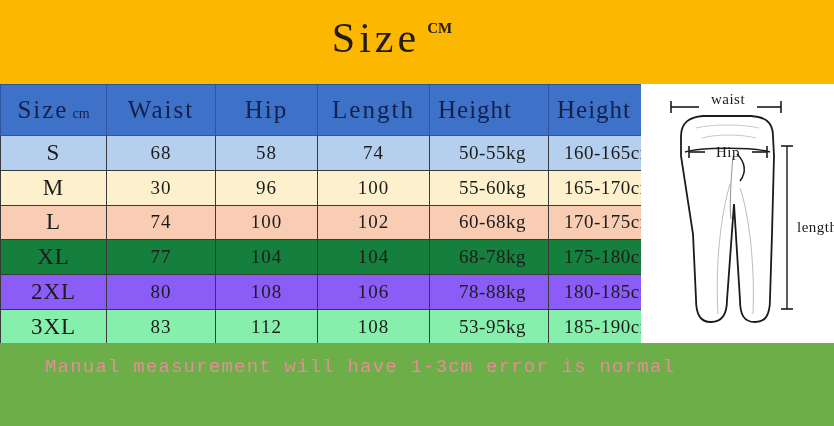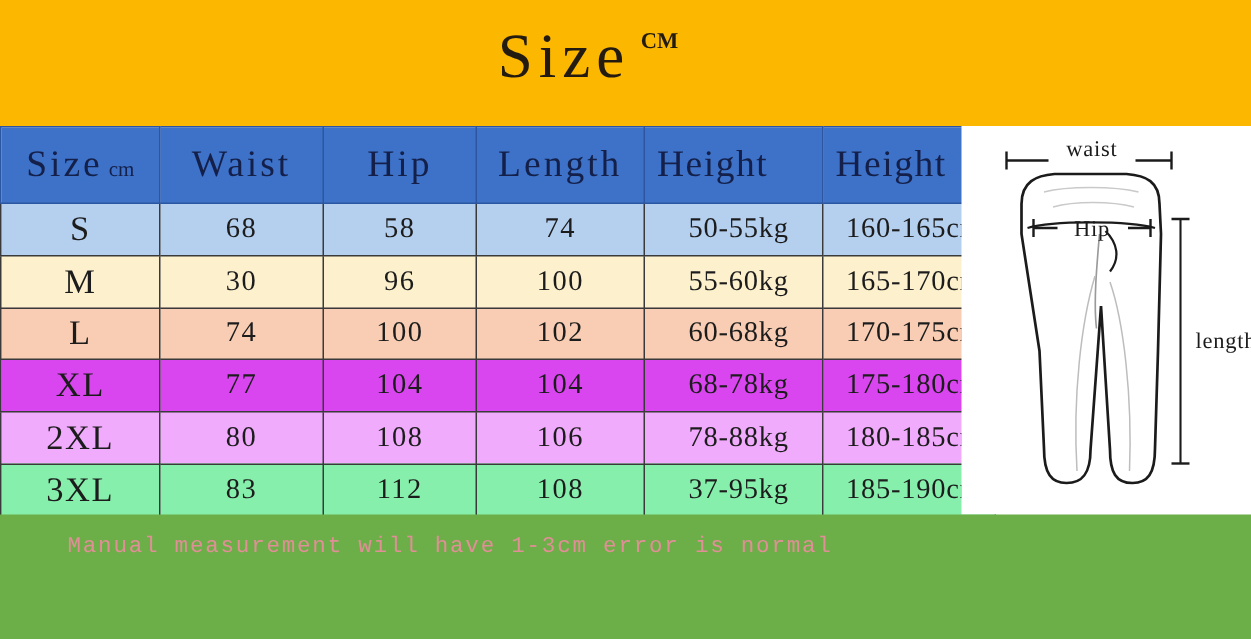--- a/index.html
+++ b/index.html
@@ -106,22 +106,22 @@
   #size-table tbody td.c-height {
     text-align: center;
     padding-left: 7px;
     letter-spacing: 0.5px;
   }
 
   
   tr.row-s  td { background: #b5cfee; }
   tr.row-m  td { background: #fdf0cd; }
   tr.row-l  td { background: #f8cdb3; }
-  tr.row-xl td { background: #d946ef; }
-  tr.row-2xl td { background: #f0abfc; color: #2b1405; }
+  tr.row-xl td { background: #15803d; }
+  tr.row-2xl td { background: #8b5cf6; color: #2b1405; }
   tr.row-3xl td { background: #86efac; }
 
   
   #diagram-panel {
     position: absolute;
     left: 641px; top: 84px;
     width: 193px;
     height: 259px;
     background: #ffffff;
   }
@@ -139,21 +139,21 @@
     left: 0; top: 343px;
     width: 834px;
     height: 83px;
     background: #6cae48;
   }
   #footer-note {
     position: absolute;
     left: 45px;
     top: 13px;
     font-family: "Liberation Mono", "DejaVu Sans Mono", monospace;
-    font-size: 15px;
+    font-size: 19px;
     letter-spacing: 1.2px;
     color: #e08f96;
     white-space: nowrap;
   }
 </style>
 </head>
 <body>
 
 <div id="page">
 
@@ -216,21 +216,21 @@
         <td class="c-hip">108</td>
         <td class="c-length">106</td>
         <td class="c-weight">78-88kg</td>
         <td class="c-height">180-185cm</td>
       </tr>
       <tr class="row-3xl">
         <td class="c-size">3XL</td>
         <td class="c-waist">83</td>
         <td class="c-hip">112</td>
         <td class="c-length">108</td>
-        <td class="c-weight">37-95kg</td>
+        <td class="c-weight">53-95kg</td>
         <td class="c-height">185-190cm</td>
       </tr>
     </tbody>
   </table>
 
   <div id="diagram-panel">
     <svg id="diagram-svg" width="193" height="259" viewBox="0 0 193 259">
 
       <g>
         <line x1="30" y1="23" x2="58" y2="23" stroke="#1b1b1b" stroke-width="1.6"></line>

